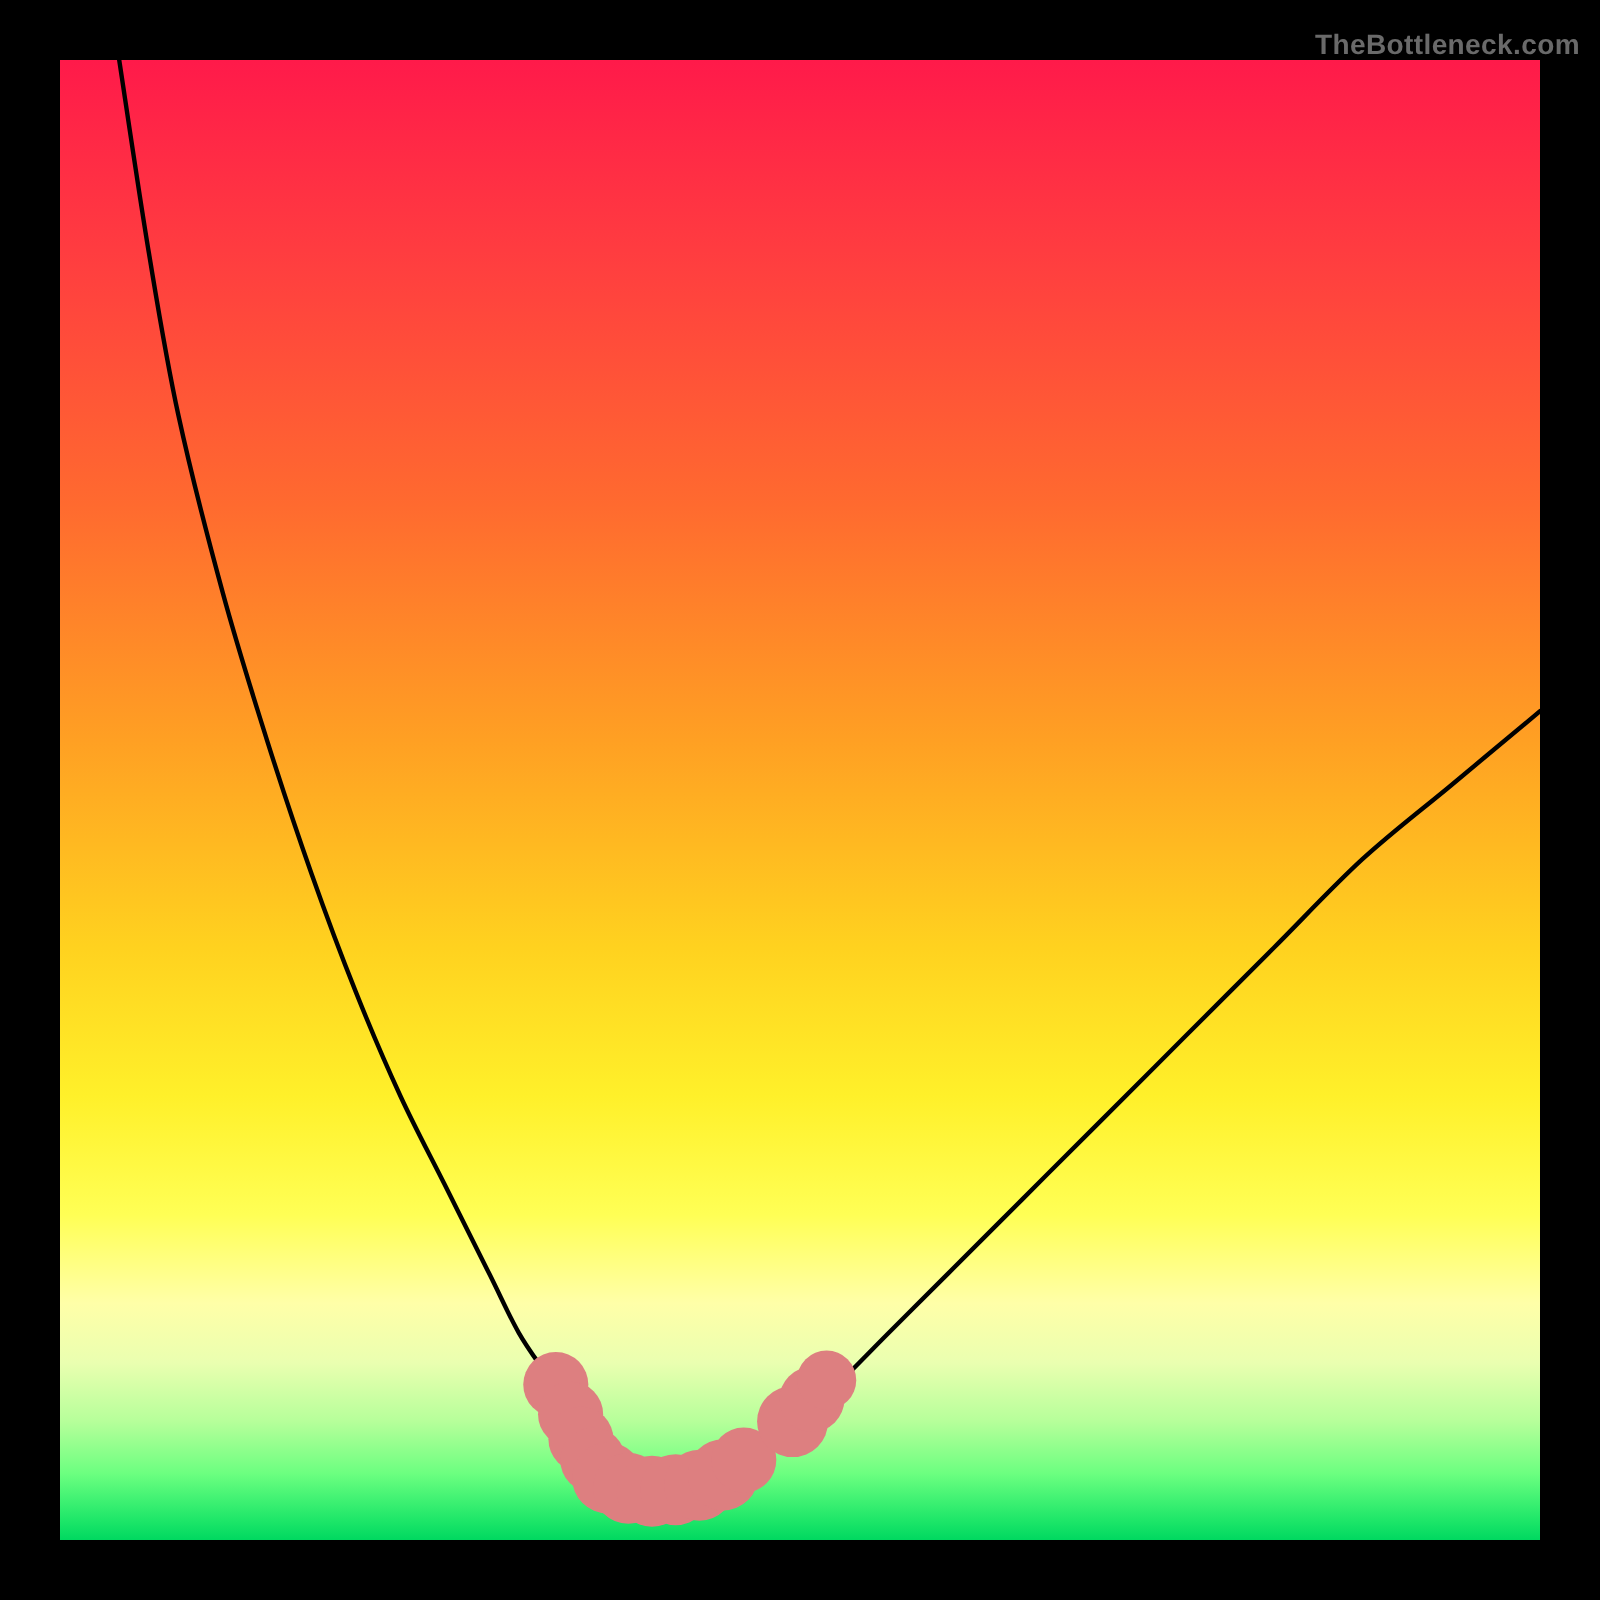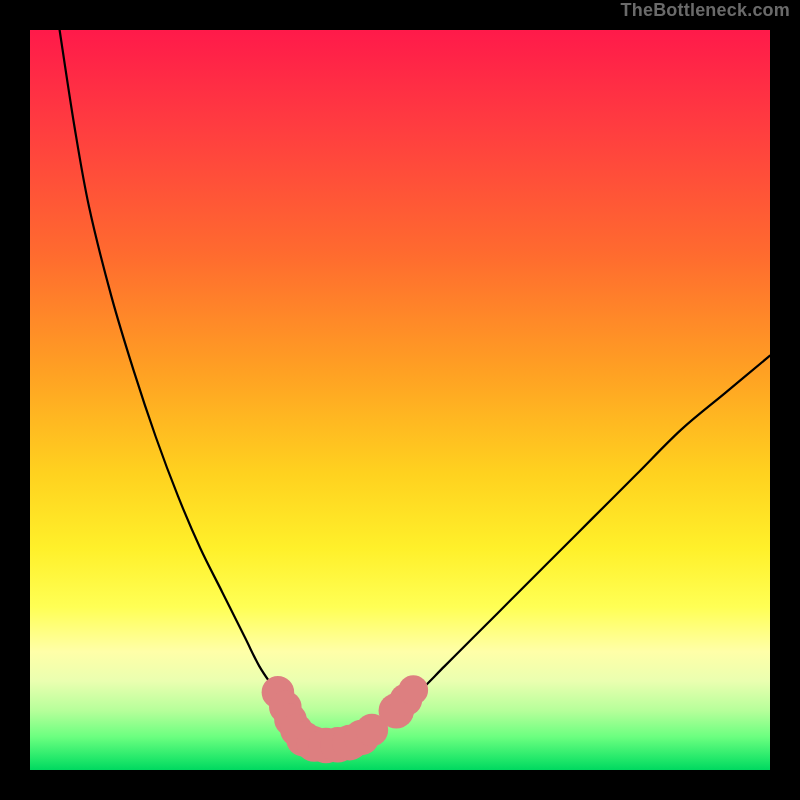--- a/index.html
+++ b/index.html
@@ -36,24 +36,24 @@
   }
   .curve-layer {
     position: absolute;
     left: 0;
     top: 0;
     width: 100%;
     height: 100%;
   }
   .watermark {
     position: absolute;
-    top: 0;
+    top: 14px;
     right: 10px;
     color: #6a6a6a;
-    font-size: 18px;
+    font-size: 14px;
     font-weight: 600;
     letter-spacing: 0.2px;
     user-select: none;
     text-align: center;
   }
 </style>
 </head>
 <body>
 
 <div class="frame">

